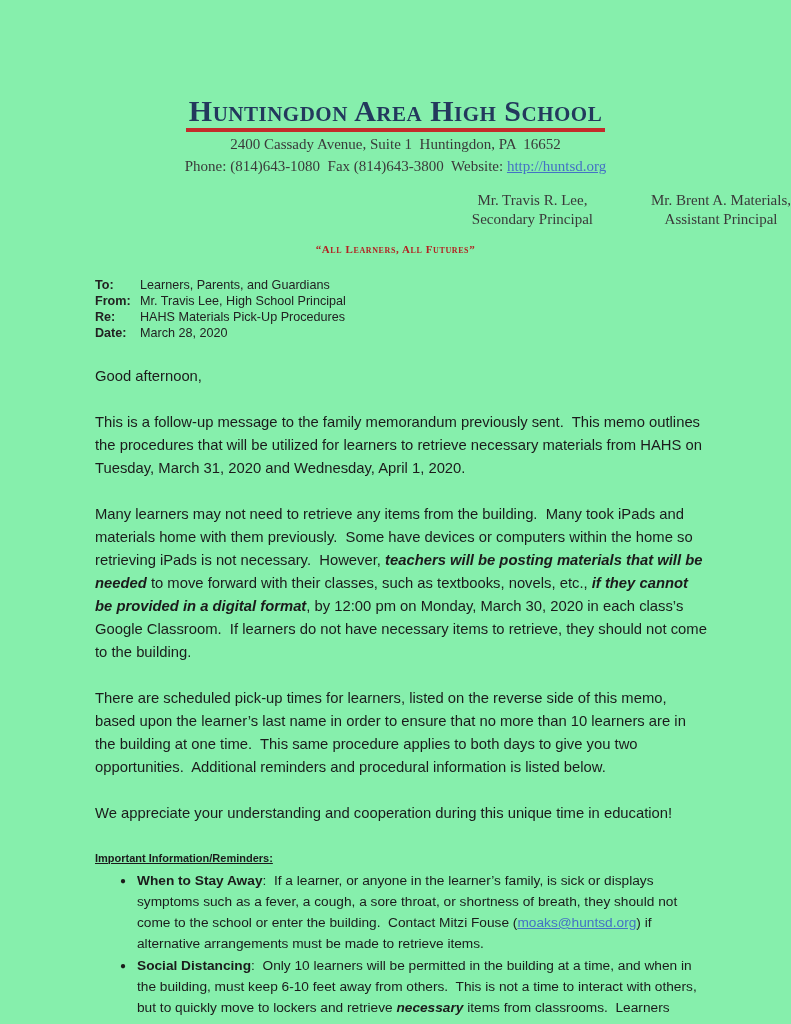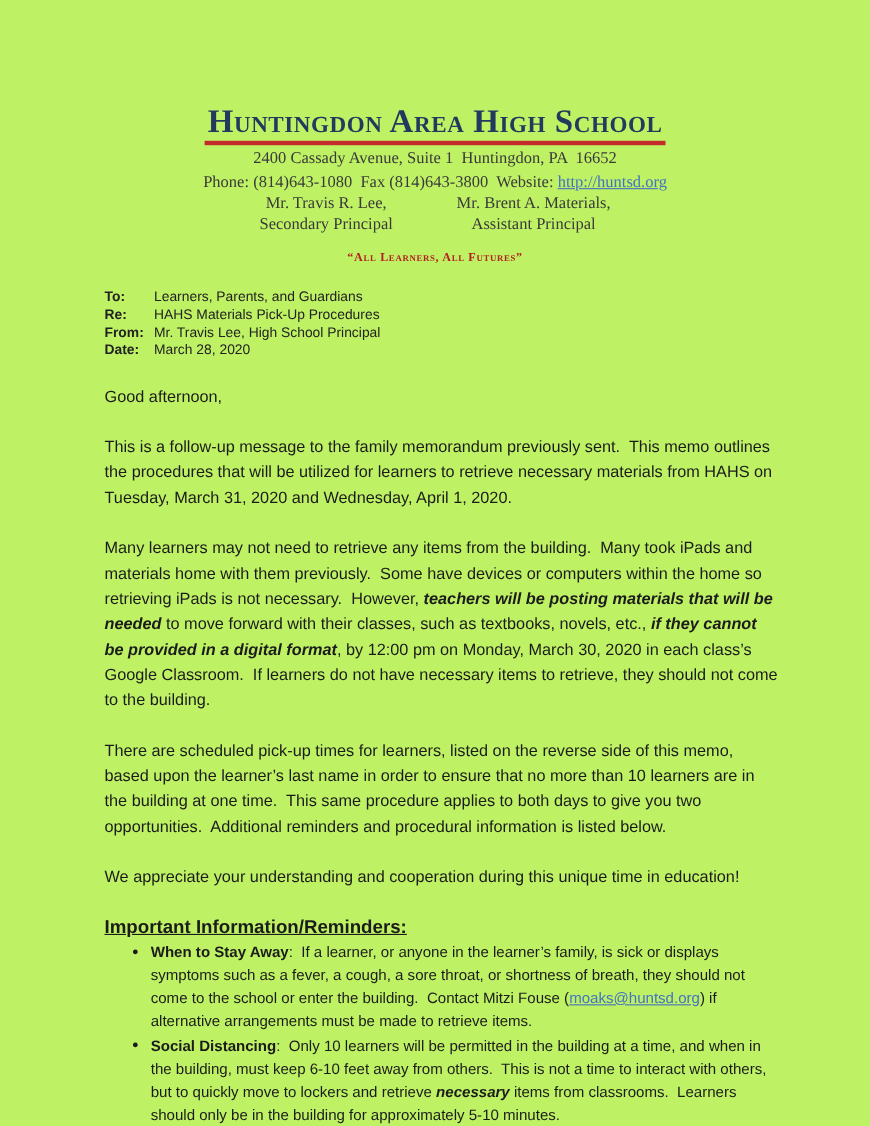--- a/index.html
+++ b/index.html
@@ -2,21 +2,21 @@
 <html><head>
 <meta charset="utf-8">
 <style>
   * { margin: 0; padding: 0; box-sizing: border-box; }
   html, body { background: #ffffff; }
   .page {
     position: relative;
     width: 791px;
     height: 1024px;
     margin: 0 auto;
-    background: #bef264;
+    background: #86efac;
     overflow: hidden;
     font-family: "Liberation Sans", sans-serif;
     color: #1d1d1d;
   }
   
   .letterhead { text-align: center; padding-top: 96px; }
   .school-name {
     display: inline-block;
     font-family: "Liberation Serif", serif;
     font-variant: small-caps;
@@ -36,22 +36,23 @@
     margin-top: 3px;
     white-space: pre-wrap;
   }
   .head-line a, .link {
     color: #4472c4;
     text-decoration: underline;
     cursor: pointer;
   }
   .principals {
     display: flex;
-    justify-content: center;
+    justify-content: flex-end;
     gap: 58px;
+    margin-top: 15px;
     font-family: "Liberation Serif", serif;
     font-size: 15px;
     line-height: 19px;
     color: #3a3a3a;
   }
   .principal { text-align: center; }
   .tagline {
     margin-top: 14px;
     font-family: "Liberation Serif", serif;
     font-variant: small-caps;
@@ -77,21 +78,21 @@
     font-size: 14.8px;
     line-height: 23px;
     color: #1b1b1b;
   }
   .para { margin-bottom: 23px; white-space: pre-wrap; }
   .bi { font-weight: bold; font-style: italic; }
   .b  { font-weight: bold; }
   .reminders-heading {
     font-weight: bold;
     text-decoration: underline;
-    font-size: 17px;
+    font-size: 11px;
     line-height: 20px;
     margin-top: 13px;
     margin-bottom: 2px;
   }
   .bullets { margin-top: 2px; }
   .bullet {
     display: flex;
     font-size: 13.7px;
     line-height: 21px;
     margin-bottom: 1px;
@@ -127,26 +128,26 @@
 
     <div class="tagline">“All Learners, All Futures”</div>
   </div>
 
   <div class="memo-fields">
       <div class="memo-row">
         <span class="memo-label">To:</span>
         <span class="memo-value">Learners, Parents, and Guardians</span>
       </div>
       <div class="memo-row">
+        <span class="memo-label">From:</span>
+        <span class="memo-value">Mr. Travis Lee, High School Principal</span>
+      </div>
+      <div class="memo-row">
         <span class="memo-label">Re:</span>
         <span class="memo-value">HAHS Materials Pick-Up Procedures</span>
-      </div>
-      <div class="memo-row">
-        <span class="memo-label">From:</span>
-        <span class="memo-value">Mr. Travis Lee, High School Principal</span>
       </div>
       <div class="memo-row">
         <span class="memo-label">Date:</span>
         <span class="memo-value">March 28, 2020</span>
       </div>
     </div>
 
   <div class="body-text">
     <div id="paragraphs">
         <div class="para"><span>Good afternoon,</span></div>

